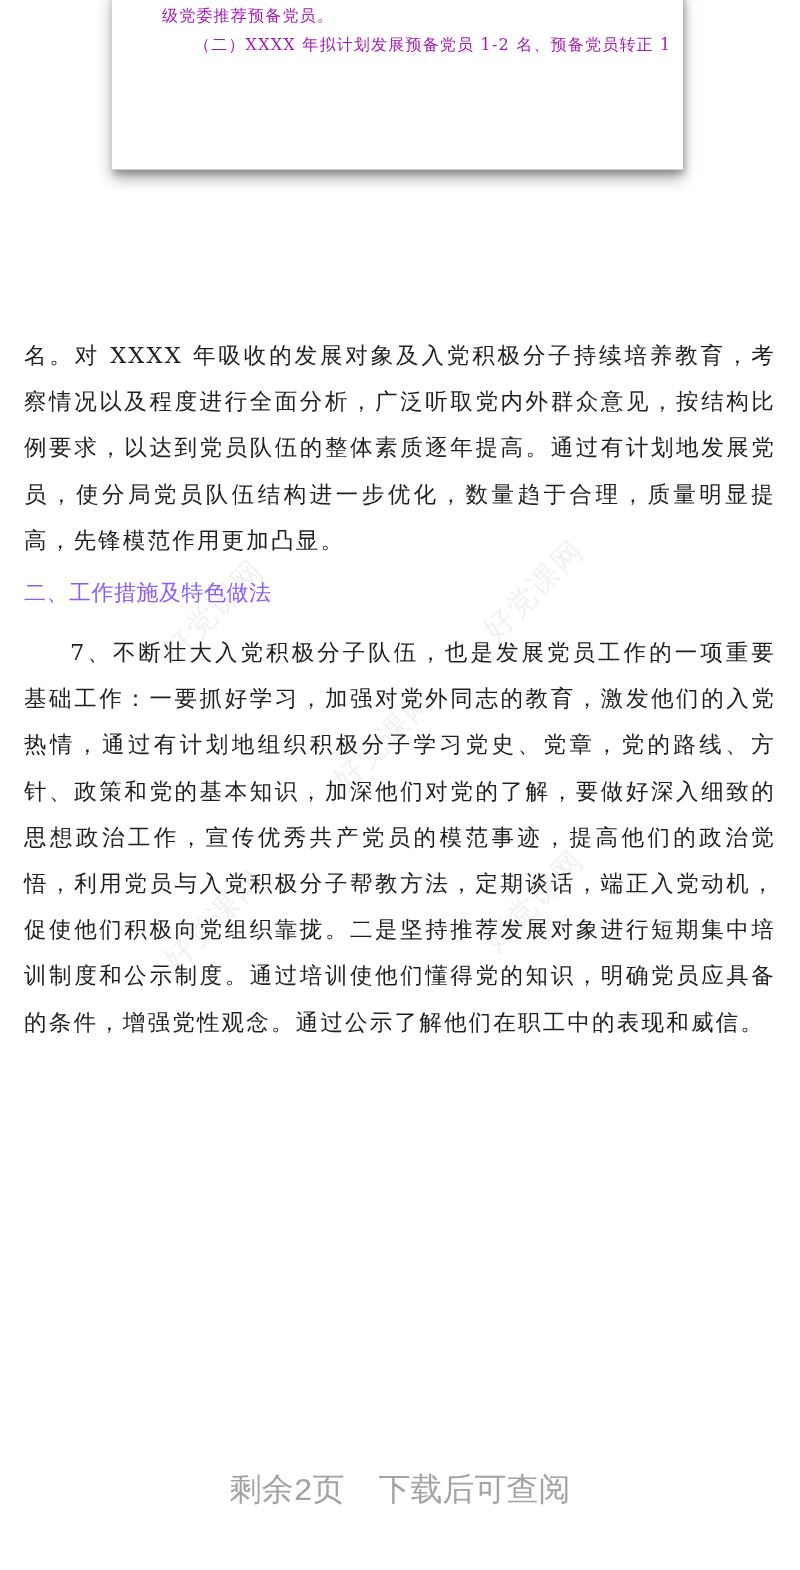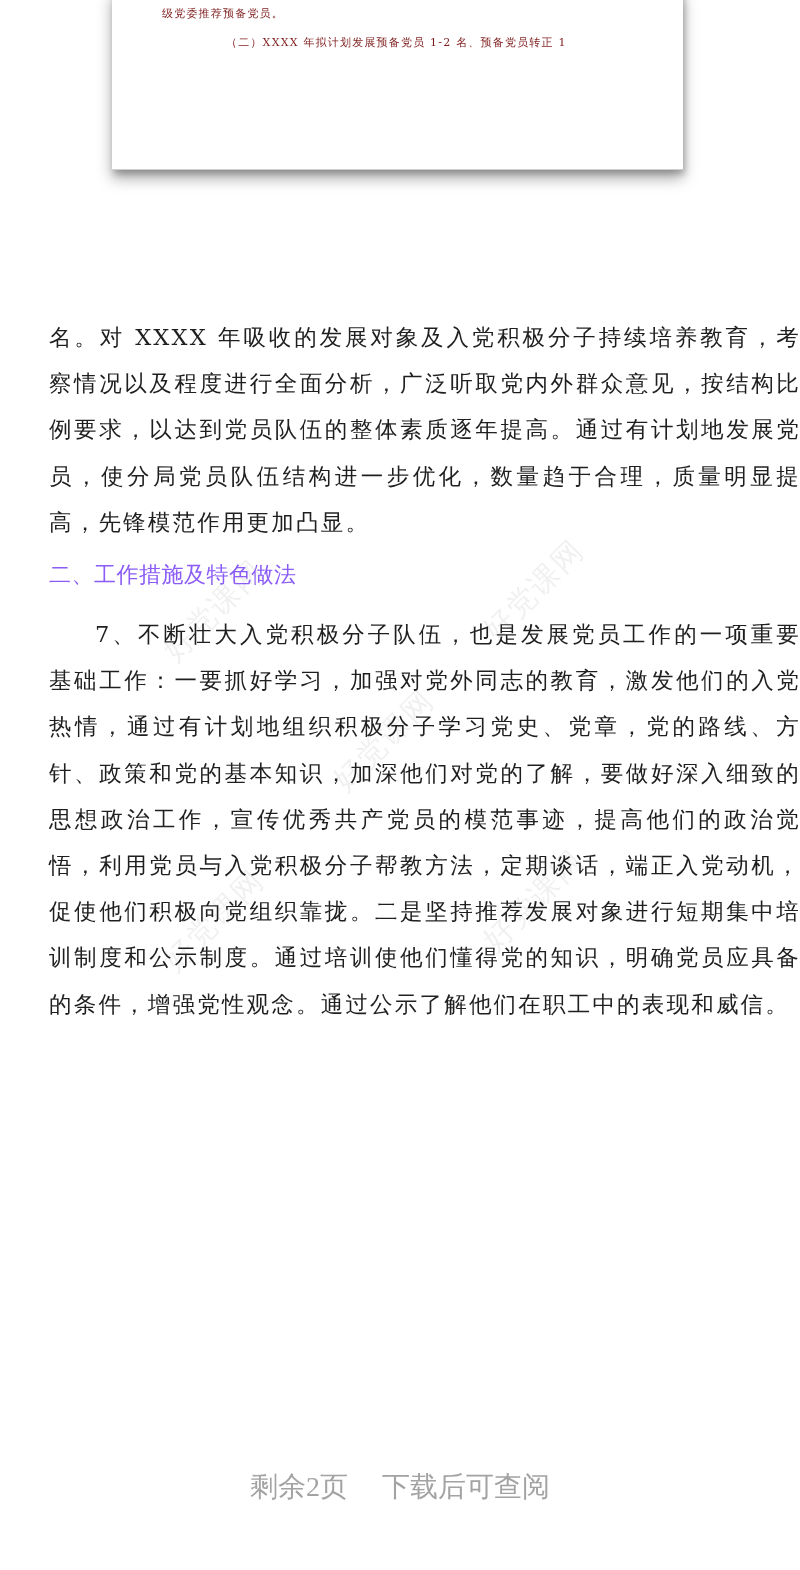--- a/index.html
+++ b/index.html
@@ -21,35 +21,34 @@
     left: 112px;
     top: -10px;
     width: 571px;
     height: 179px;
     background: #ffffff;
     box-shadow: 0 8px 14px rgba(0,0,0,0.35), 2px 4px 6px rgba(0,0,0,0.2);
     border-bottom: 1px solid #cfcfcf;
   }
   .card-line {
     position: absolute;
-    font-size: 11px;
+    font-size: 16px;
     letter-spacing: 1.2px;
     white-space: nowrap;
-    color: #7f1d1d;
+    color: #a21caf;
   }
   .card-line-1 { left: 50px; top: 16px; }
-  .card-line-2 { left: 82px; top: 45px; margin-left: 32px; }
+  .card-line-2 { left: 82px; top: 45px; }
 
   
   .main {
     position: absolute;
     left: 24px;
-    top: 314px;
+    top: 332px;
     width: 752px;
-    margin-left: 25px;
   }
   .para {
     margin: 0;
     font-size: 22.5px;
     line-height: 46.2px;
     letter-spacing: 2.2px;
     text-align: justify;
     text-align-last: left;
     color: #1f1f1f;
   }
@@ -77,22 +76,22 @@
     letter-spacing: 2px;
   }
 
   
   .footer-prompt {
     position: absolute;
     left: 0;
     width: 800px;
     top: 1468px;
     text-align: center;
-    font-family: Liberation Serif, serif;
-    font-size: 28px;
+    font-family: Liberation Mono, monospace;
+    font-size: 32px;
     color: #a3a3a3;
     word-spacing: 0;
   }
   .footer-prompt span { display: inline-block; }
   .footer-prompt .gap { width: 34px; }
 </style>
 </head>
 <body>
 
 <div class="page-card">

